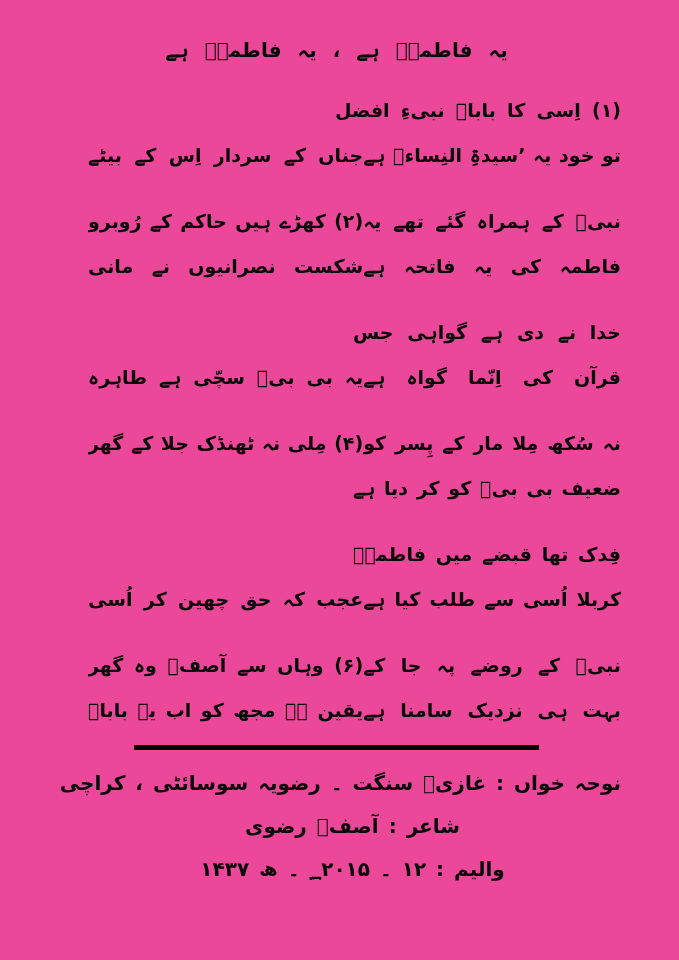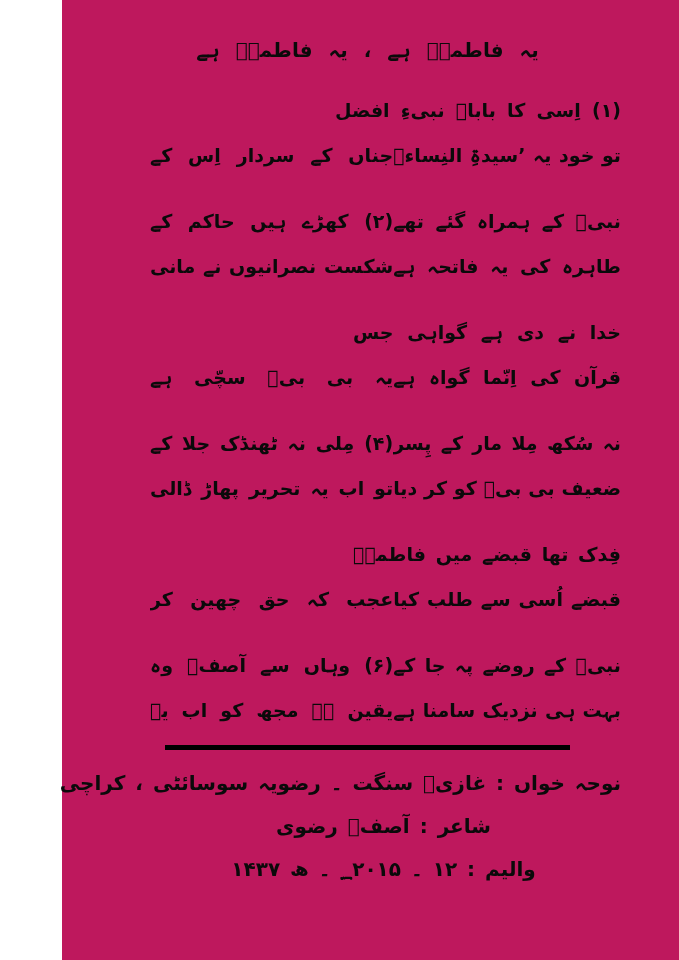--- a/index.html
+++ b/index.html
@@ -4,23 +4,23 @@
 <style>
   * { margin: 0; padding: 0; box-sizing: border-box; }
   html, body { width: 679px; height: 960px; }
   body {
     background: #ffffff;
     color: #0a0a0a;
     font-family: "DejaVu Sans", "Liberation Serif", sans-serif;
     overflow: hidden;
   }
   .page {
-    width: 617px;
+    width: 679px;
     height: 960px;
-    background: #be185d;
+    background: #ec4899;
     padding: 28px 58px 0 52px;
   }
   
   .title-block { text-align: center; }
   .title-line {
     direction: rtl;
     height: 45px;
     line-height: 45px;
     font-size: 20px;
     font-weight: 600;
@@ -88,21 +88,21 @@
         <div class="hemistich right">جناں کے سردار اِس کے بیٹے</div>
       </div>
     </div>
 
     <div class="stanza">
       <div class="verse-line">
         <div class="hemistich left">نبیؐ کے ہمراہ گئے تھے یہ تو</div>
         <div class="hemistich right">(۲) کھڑے ہیں حاکم کے رُوبرو جو</div>
       </div>
       <div class="verse-line">
-        <div class="hemistich left">طاہرہ کی یہ فاتحہ ہے</div>
+        <div class="hemistich left">فاطمہ کی یہ فاتحہ ہے</div>
         <div class="hemistich right">شکست نصرانیوں نے مانی</div>
       </div>
     </div>
 
     <div class="stanza">
       <div class="verse-line">
         <div class="hemistich left">خدا نے دی ہے گواہی جس کی</div>
       </div>
       <div class="verse-line">
         <div class="hemistich left">قرآن کی اِنّما گواہ ہے</div>
@@ -110,30 +110,29 @@
       </div>
     </div>
 
     <div class="stanza">
       <div class="verse-line">
         <div class="hemistich left">نہ سُکھ مِلا مار کے پِسر کو</div>
         <div class="hemistich right">(۴) مِلی نہ ٹھنڈک جلا کے گھر کو</div>
       </div>
       <div class="verse-line">
         <div class="hemistich left">ضعیف بی بیؑ کو کر دیا ہے</div>
-        <div class="hemistich right">تو اب یہ تحریر پھاڑ ڈالی</div>
       </div>
     </div>
 
     <div class="stanza">
       <div class="verse-line">
         <div class="hemistich left">فِدک تھا قبضے میں فاطمہؑ کے</div>
       </div>
       <div class="verse-line">
-        <div class="hemistich left">قبضے اُسی سے طلب کیا ہے</div>
+        <div class="hemistich left">کربلا اُسی سے طلب کیا ہے</div>
         <div class="hemistich right">عجب کہ حق چھین کر اُسی کا</div>
       </div>
     </div>
 
     <div class="stanza">
       <div class="verse-line">
         <div class="hemistich left">نبیؐ کے روضے پہ جا کے روئی</div>
         <div class="hemistich right">(۶) وہاں سے آصفؔ وہ گھر نہ لوٹی</div>
       </div>
       <div class="verse-line">

